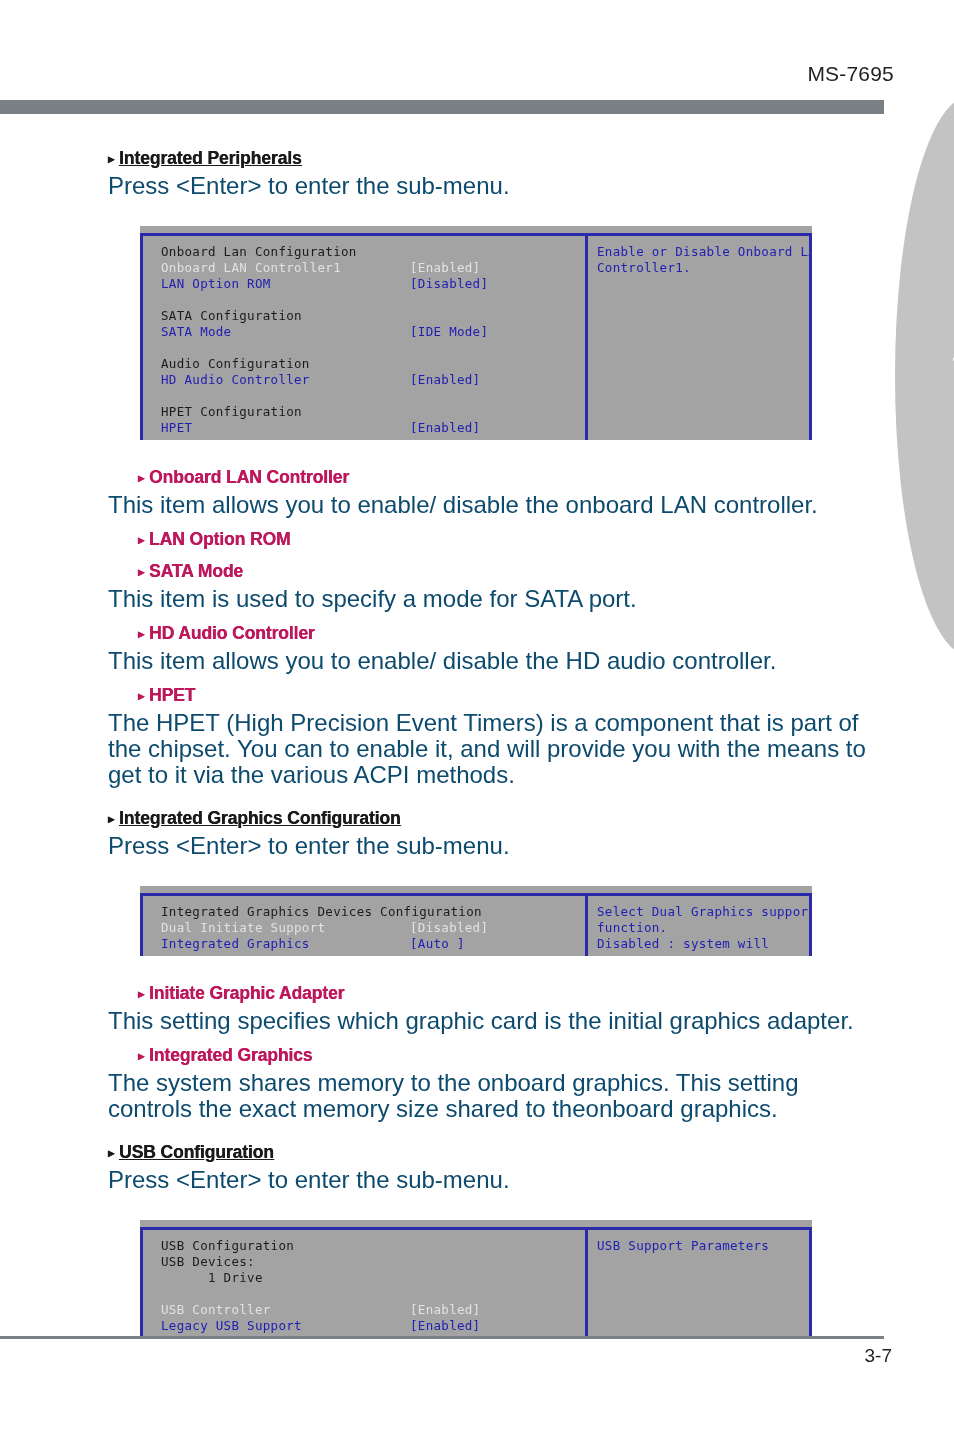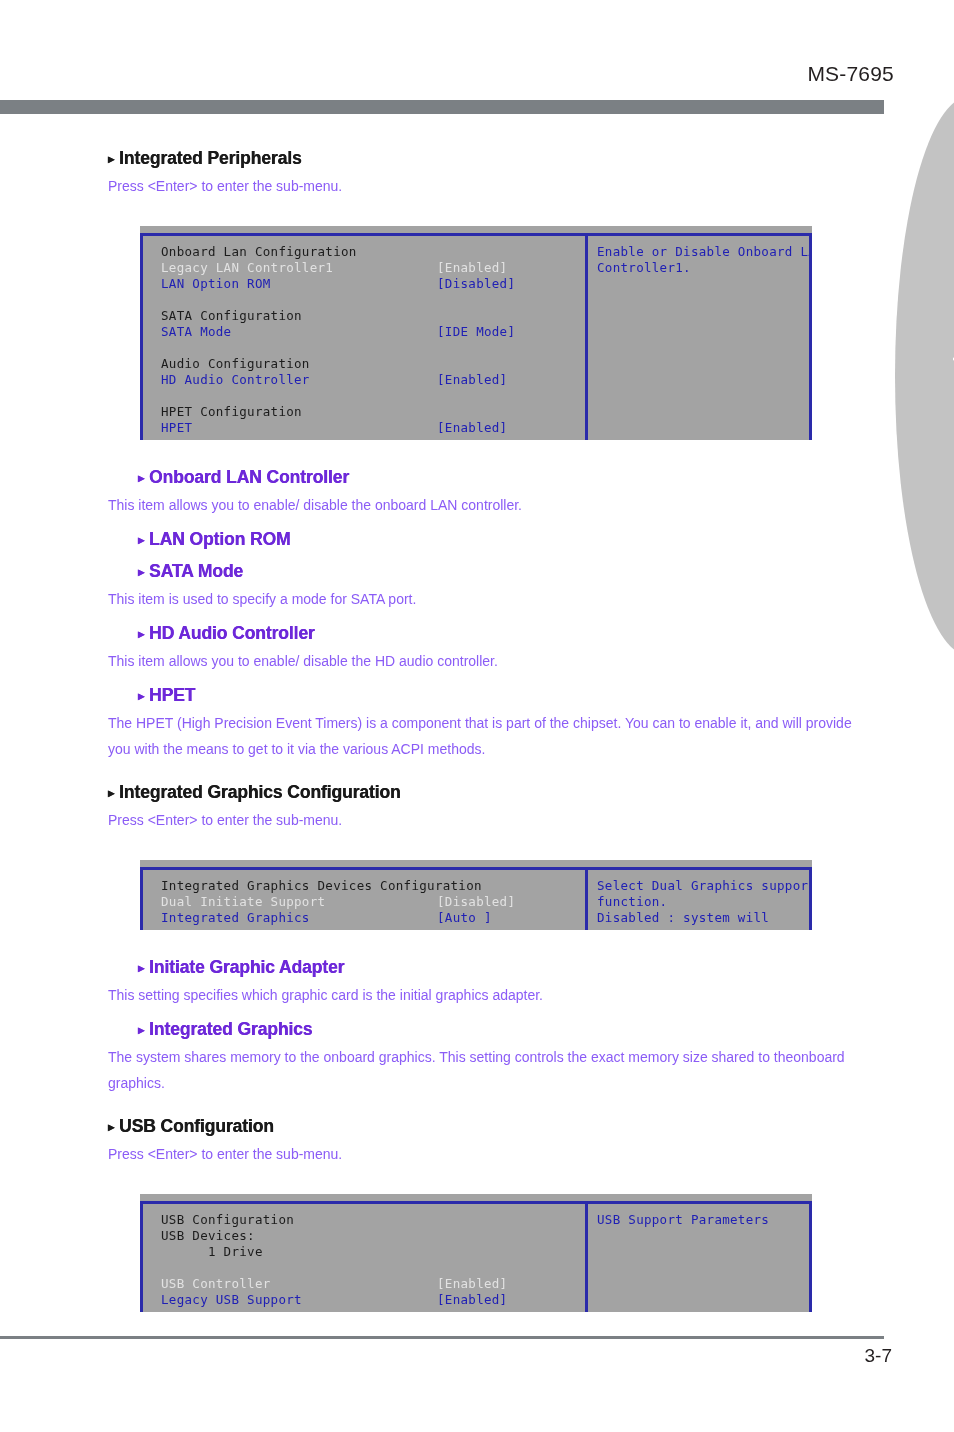--- a/index.html
+++ b/index.html
@@ -73,38 +73,39 @@
   }
 
   
   .h-level1 {
     font-size: 17.5px;
     font-weight: bold;
     color: #1a1a1a;
     margin: 0;
     letter-spacing: -0.1px;
     text-shadow: 0.4px 0 0 currentColor;
+    text-decoration: underline;
   }
   .h-level2 {
     font-size: 17.5px;
     font-weight: bold;
-    color: #6d28d9;
+    color: #be185d;
     margin: 0 0 0 30px;
     letter-spacing: -0.1px;
     text-shadow: 0.4px 0 0 currentColor;
   }
   .tri {
     display: inline-block;
     margin-right: 5px;
     font-size: 12px;
     vertical-align: 1.5px;
   }
   .body-text {
-    font-size: 14px;
-    color: #8b5cf6;
+    font-size: 24px;
+    color: #0c4a6e;
     margin: 4px 0 0 0;
     line-height: 26px;
   }
   .body-text.indent {
   }
 
   .spacer-lg { height: 27px; }
   .spacer-md { height: 20px; }
   .spacer-sm { height: 11px; }
 
@@ -145,21 +146,21 @@
   .bios-row {
     position: relative;
     height: 16px;
     line-height: 16px;
     font-size: 12.5px;
     white-space: pre;
     letter-spacing: 0.3px;
   }
   .bios-row .val {
     position: absolute;
-    left: 276px;
+    left: 249px;
     top: 0;
   }
   .c-head    { color: #1c1c1c; }
   .c-sel     { color: #e2e2e2; }
   .c-blue    { color: #2020b4; }
   .bios-blank { height: 16px; }
   .help-line {
     height: 16px;
     line-height: 16px;
     font-size: 12.5px;
@@ -204,21 +205,21 @@
   </div>
   <p class="body-text">Press &lt;Enter&gt; to enter the sub-menu.</p>
 
   <div class="spacer-lg"></div>
 
   <div class="bios-wrap">
     <div class="bios-topstrip"></div>
     <div class="bios">
       <div class="bios-left" id="bios0-left">
           <div class="bios-row c-head"><span class="lbl">Onboard Lan Configuration</span></div>
-          <div class="bios-row c-sel"><span class="lbl">Legacy LAN Controller1</span><span class="val">[Enabled]</span></div>
+          <div class="bios-row c-sel"><span class="lbl">Onboard LAN Controller1</span><span class="val">[Enabled]</span></div>
           <div class="bios-row c-blue"><span class="lbl">LAN Option ROM</span><span class="val">[Disabled]</span></div>
           <div class="bios-blank"></div>
           <div class="bios-row c-head"><span class="lbl">SATA Configuration</span></div>
           <div class="bios-row c-blue"><span class="lbl">SATA Mode</span><span class="val">[IDE Mode]</span></div>
           <div class="bios-blank"></div>
           <div class="bios-row c-head"><span class="lbl">Audio Configuration</span></div>
           <div class="bios-row c-blue"><span class="lbl">HD Audio Controller</span><span class="val">[Enabled]</span></div>
           <div class="bios-blank"></div>
           <div class="bios-row c-head"><span class="lbl">HPET Configuration</span></div>
           <div class="bios-row c-blue"><span class="lbl">HPET</span><span class="val">[Enabled]</span></div>

